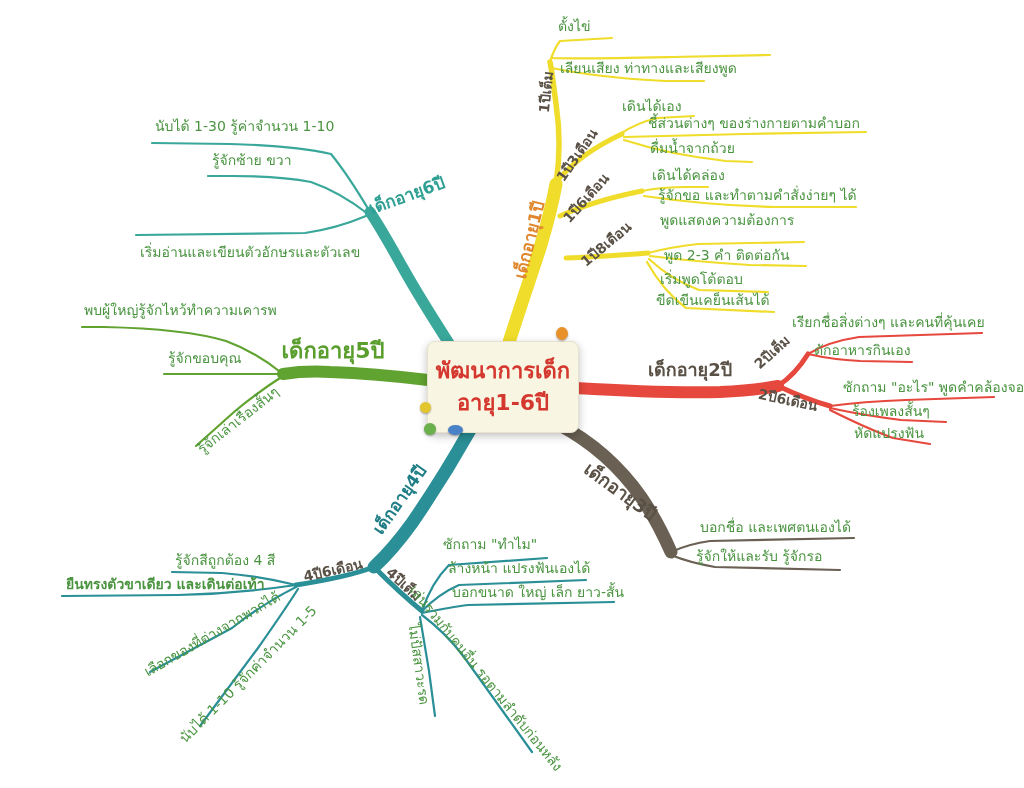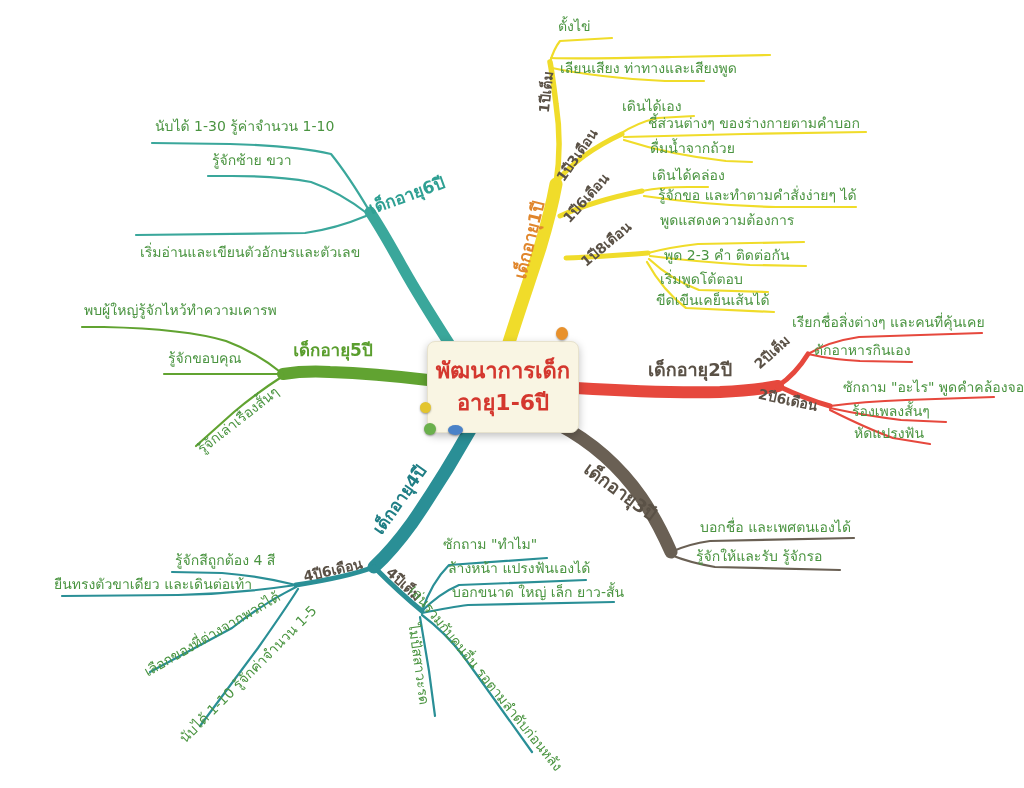--- a/index.html
+++ b/index.html
@@ -8,21 +8,21 @@
     font-family:"DejaVu Sans", sans-serif;position:relative;overflow:hidden;
   }
   .stage{position:absolute;left:0;top:0;width:1024px;height:788px;}
   svg.branches{position:absolute;left:0;top:0;}
   .label{position:absolute;white-space:nowrap;line-height:1.15;}
   .leaf{font-size:14px;color:#4a9440;}
   .node{font-size:14px;font-weight:bold;color:#5a5146;}
   .main{font-size:18px;font-weight:bold;color:#5a5146;}
   .c-age1{color:#e0862c;font-size:17px;}
   .c-age4{color:#1f7e85;font-size:17px;}
-  .c-age5{color:#5a9e2e;font-size:17px;}
+  .c-age5{color:#5a9e2e;font-size:22px;}
   .c-age6{color:#2fa093;font-size:17px;}
   .rot{transform-origin:center center;}
   .center-box{
     position:absolute;left:427px;top:341px;width:150px;height:90px;
     background:#f9f5e3;border:1px solid #e7e2cd;border-radius:8px;
     box-shadow:0 3px 8px rgba(0,0,0,0.25);
     display:flex;flex-direction:column;align-items:center;justify-content:center;
   }
   .center-title{color:#d4372e;font-weight:bold;font-size:22px;line-height:1.45;text-align:center;}
   .pin{position:absolute;border-radius:50%;box-shadow:0 1px 2px rgba(0,0,0,0.35);}
@@ -145,21 +145,21 @@
   <div class="label main c-age4 rot" style="left:400px;top:500px;transform:translate(-50%,-50%) rotate(-55deg);">เด็กอายุ4ปี</div>
   <div class="label node rot" style="left:404px;top:584px;transform:translate(-50%,-50%) rotate(42deg);">4ปีเต็ม</div>
   <div class="label node rot" style="left:333px;top:570px;transform:translate(-50%,-50%) rotate(-13deg);">4ปี6เดือน</div>
 
   <div class="label leaf" style="left:443px;top:536px;">ซักถาม "ทำไม"</div>
   <div class="label leaf" style="left:448px;top:560px;">ล้างหน้า แปรงฟันเองได้</div>
   <div class="label leaf" style="left:452px;top:584px;">บอกขนาด ใหญ่ เล็ก ยาว-สั้น</div>
   <div class="label leaf rot" style="left:486px;top:678px;transform:translate(-50%,-50%) rotate(51deg);">เล่นรวมกับคนอื่น รอตามลำดับก่อนหลัง</div>
   <div class="label leaf rot" style="left:419px;top:664px;transform:translate(-50%,-50%) rotate(82deg);">ไม่ปัสสาวะรด</div>
   <div class="label leaf" style="left:175px;top:552px;">รู้จักสีถูกต้อง 4 สี</div>
-  <div class="label leaf" style="left:54px;top:576px;">ยืนทรงตัวขาเดียว และเดินต่อเท้า</div>
+  <div class="label leaf" style="left:66px;top:576px;font-weight:bold;">ยืนทรงตัวขาเดียว และเดินต่อเท้า</div>
   <div class="label leaf rot" style="left:212px;top:634px;transform:translate(-50%,-50%) rotate(-30deg);">เลือกของที่ต่างจากพวกได้</div>
   <div class="label leaf rot" style="left:248px;top:674px;transform:translate(-50%,-50%) rotate(-45deg);">นับได้ 1-10 รู้จักค่าจำนวน 1-5</div>
 
   <div class="label main c-age5 rot" style="left:333px;top:351px;transform:translate(-50%,-50%);">เด็กอายุ5ปี</div>
   <div class="label leaf" style="left:84px;top:302px;">พบผู้ใหญ่รู้จักไหว้ทำความเคารพ</div>
   <div class="label leaf" style="left:168px;top:350px;">รู้จักขอบคุณ</div>
   <div class="label leaf rot" style="left:238px;top:420px;transform:translate(-50%,-50%) rotate(-38deg);">รู้จักเล่าเรื่องสั้นๆ</div>
 
   <div class="label main c-age6 rot" style="left:407px;top:196px;transform:translate(-50%,-50%) rotate(-20deg);">เด็กอายุ6ปี</div>
   <div class="label leaf" style="left:155px;top:118px;">นับได้ 1-30 รู้ค่าจำนวน 1-10</div>

